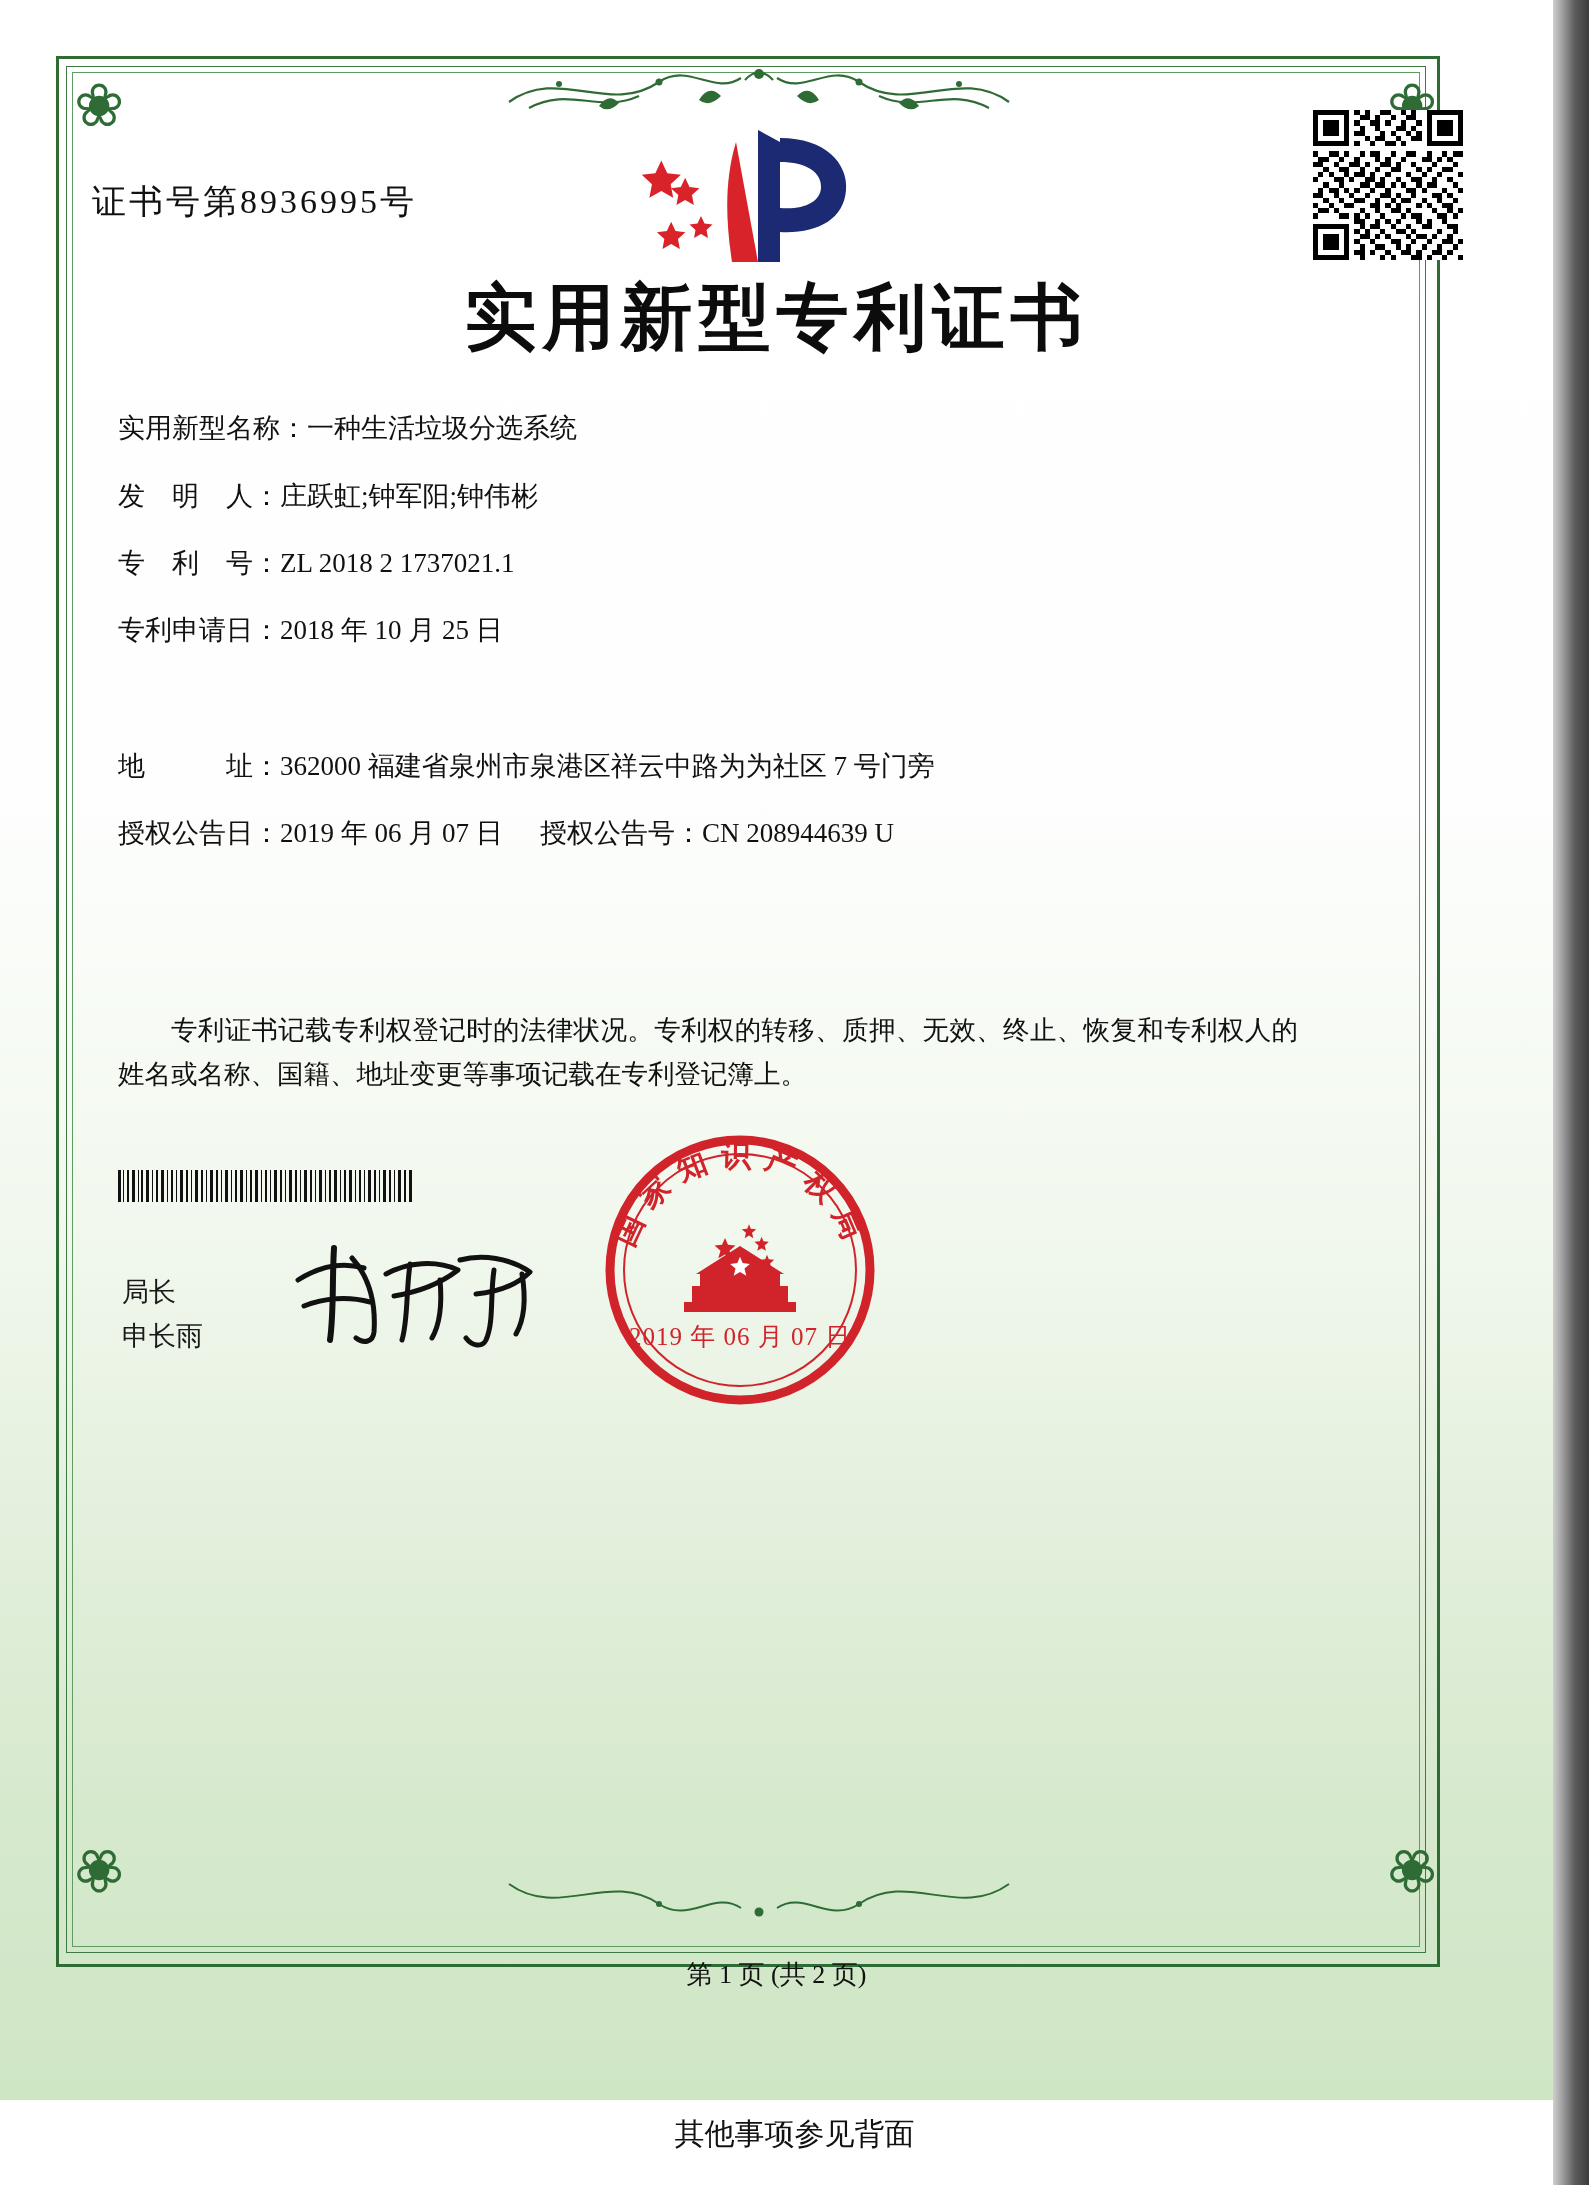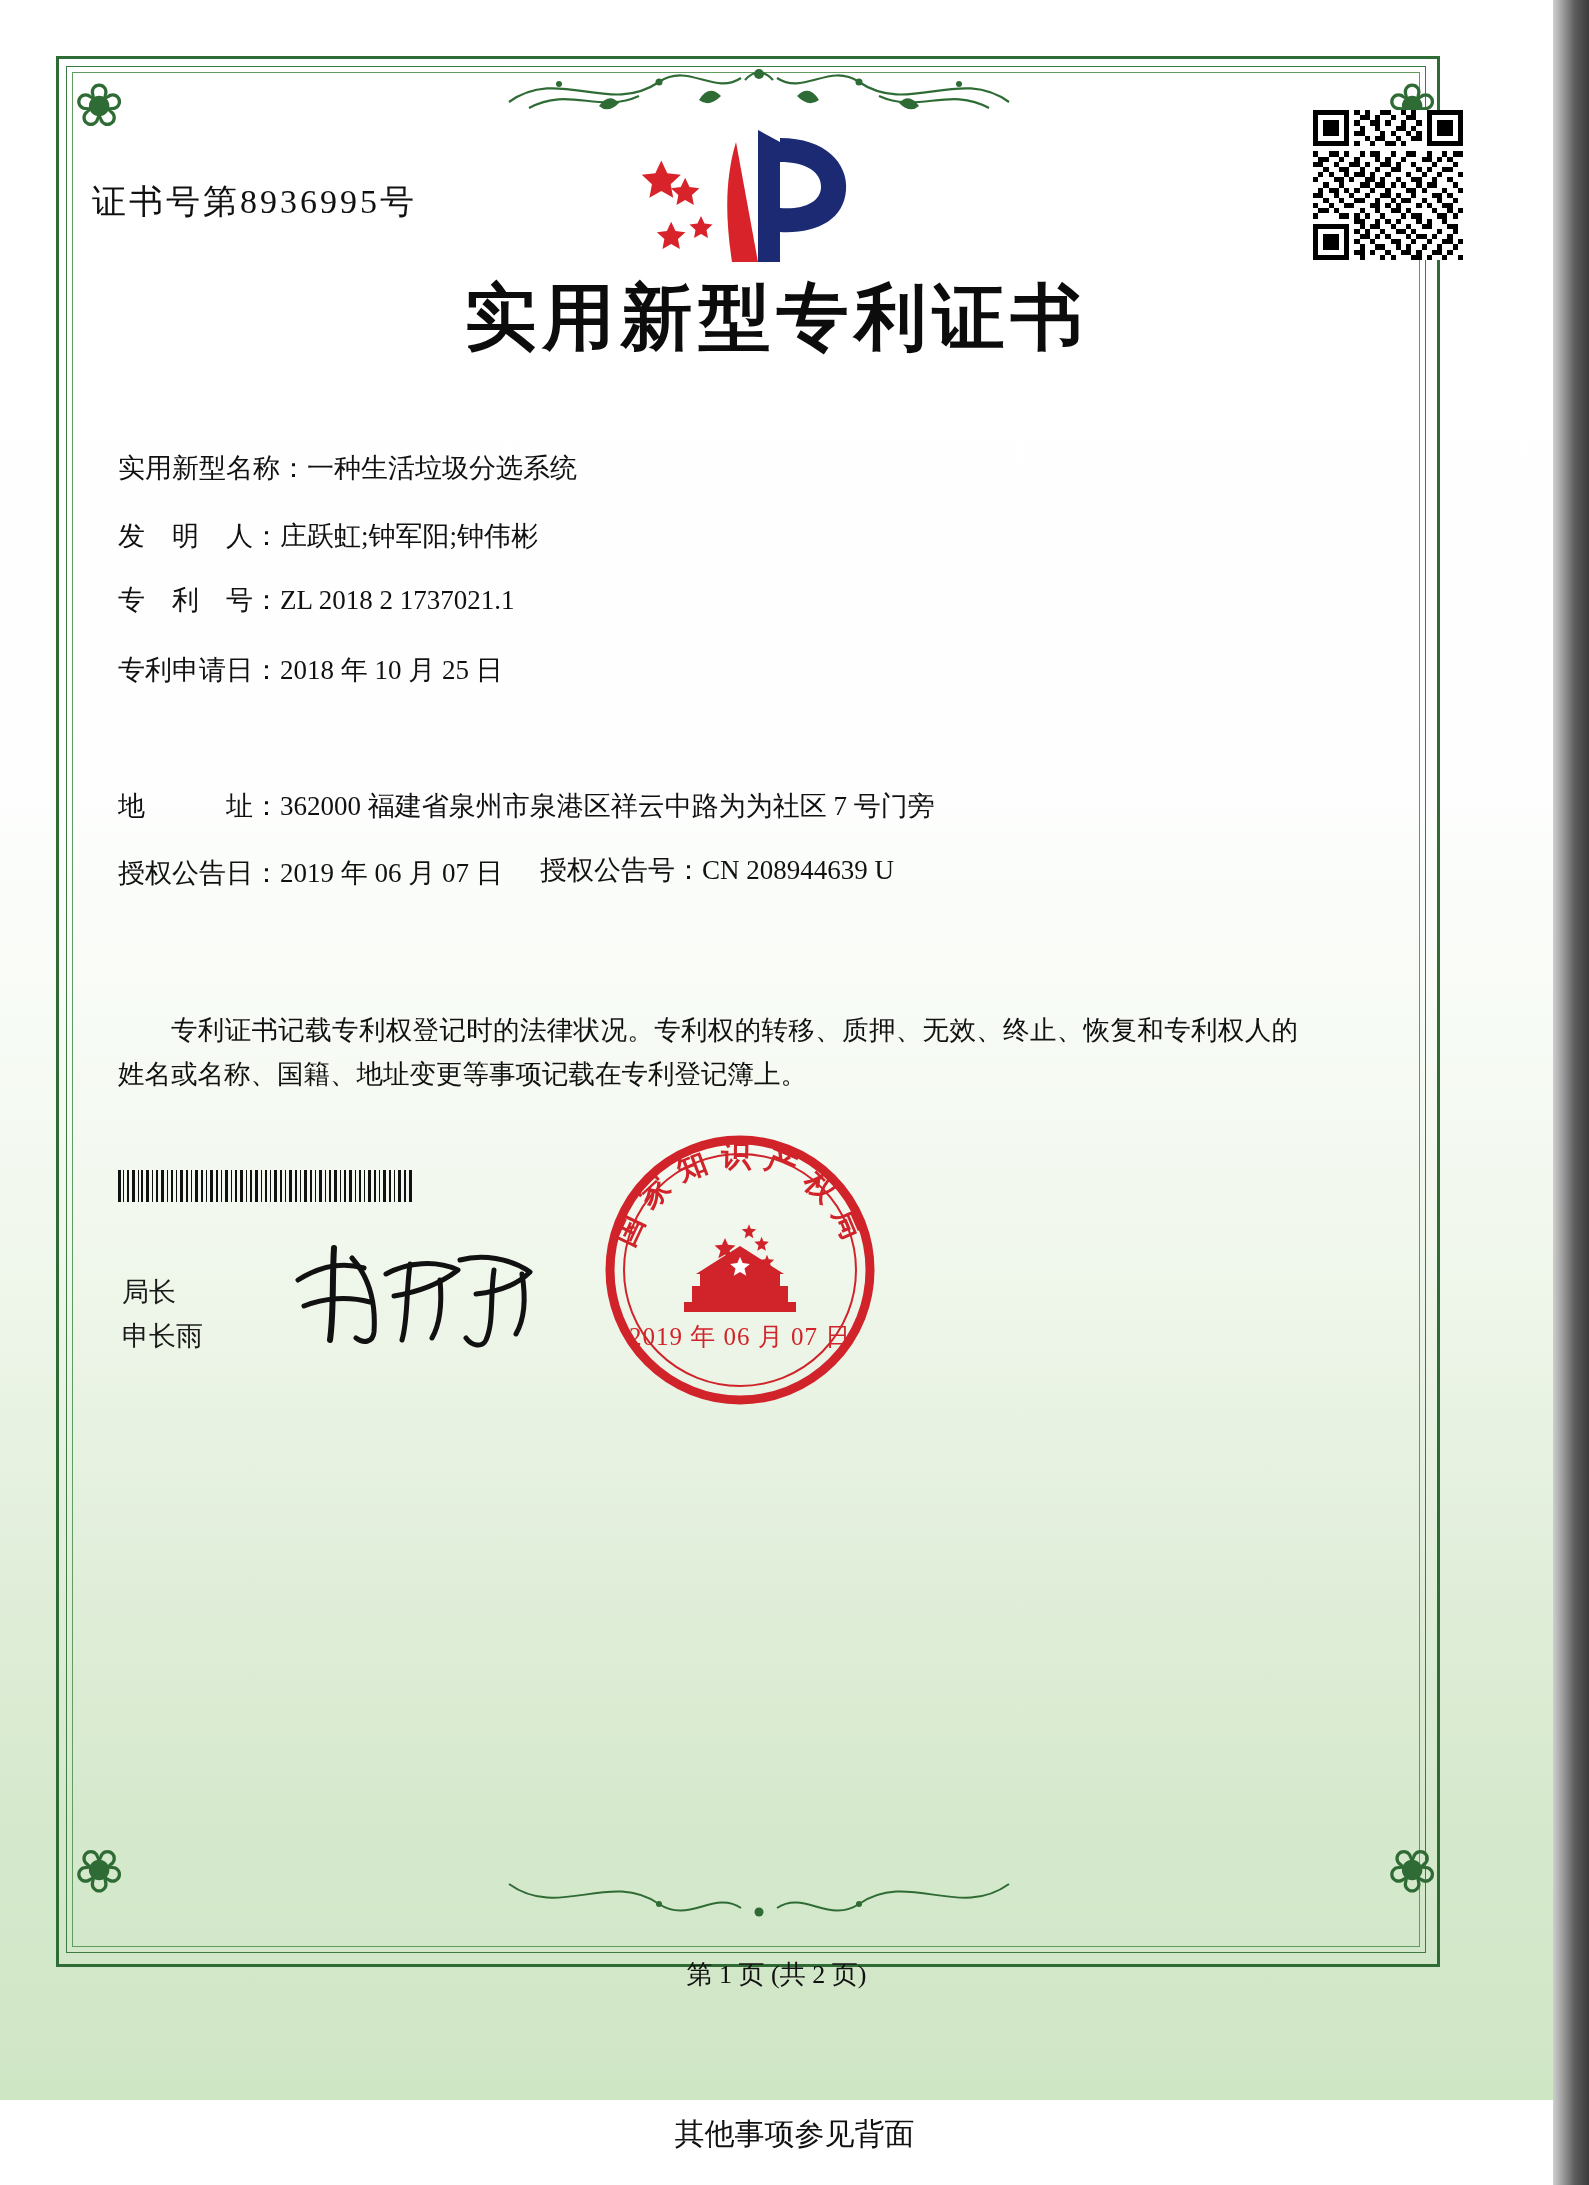--- a/index.html
+++ b/index.html
@@ -57,21 +57,21 @@
   #qr{position:absolute;right:90px;top:110px;width:150px;height:150px;}
   
   #title{
     position:absolute;left:0;right:0;top:270px;text-align:center;
     font-size:72px;font-weight:bold;letter-spacing:6px;
     font-family:"DejaVu Serif","Liberation Serif",serif;color:#0c0c0c;
   }
   
   .field{position:absolute;font-size:27px;color:#111;white-space:nowrap;}
   .flabel{display:inline-block;letter-spacing:0px;}
-  .fval{display:inline-block;margin-top:40px;}
+  .fval{display:inline-block;}
   #f-name{left:118px;top:410px;}
   #f-inventor{left:118px;top:478px;}
   #f-patentno{left:118px;top:545px;}
   #f-appdate{left:118px;top:612px;}
   #f-owner{left:118px;top:680px;}
   #f-addr{left:118px;top:748px;}
   #f-pubdate{left:118px;top:815px;}
   #f-pubno{left:540px;top:815px;}
   
   .para{

